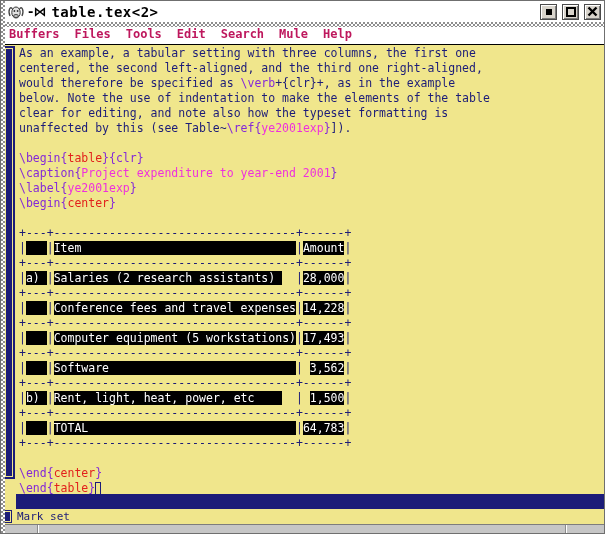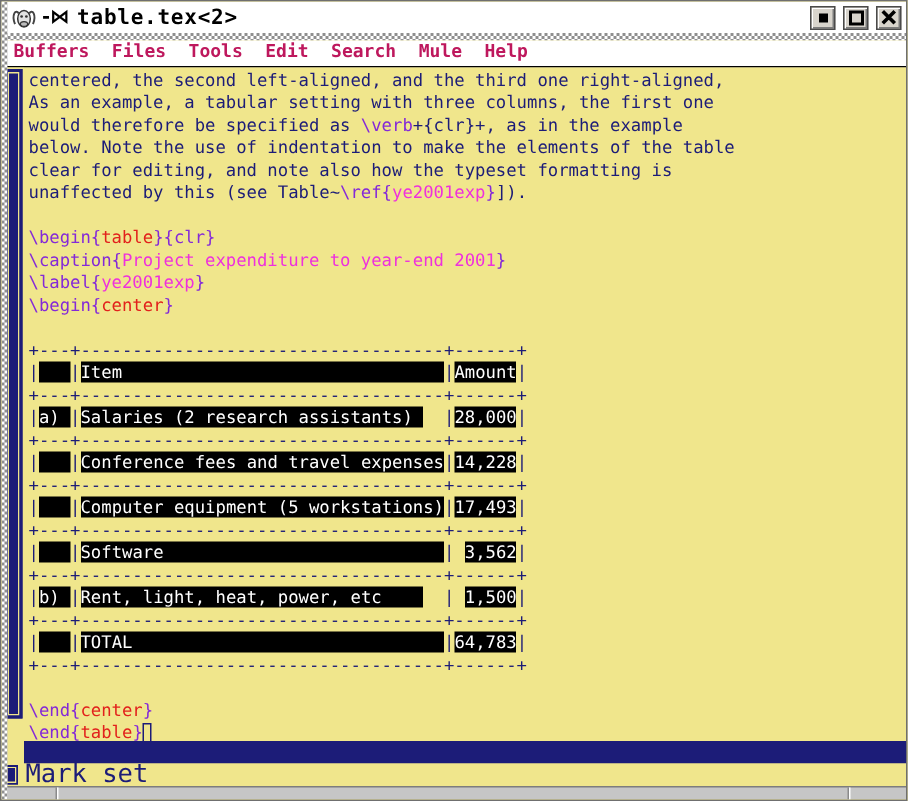--- a/index.html
+++ b/index.html
@@ -70,21 +70,21 @@
     display:inline-block; width:6px; height:13px;
     border:1px solid #1c1c78; vertical-align:-2px;
   }
   .modeline {
     height:15px; flex:0 0 auto; margin-left:15px;
     background:#1c1c78; color:#f0e68c;
     font-size:11.5px; line-height:15px; white-space:pre; overflow:hidden;
   }
   .minibuffer {
     height:15px; flex:0 0 auto; background:#f0e68c; color:#1c1c78;
-    font-size:17px; line-height:15px;
+    font-size:11px; line-height:15px;
     display:flex; align-items:center;
   }
   .mini-thumb {
     display:inline-block; width:9px; height:13px; margin:0 5px 0 2px;
     background:#1c1c78; border:1px solid #1c1c78;
     box-shadow:inset 0 0 0 1px #f0e68c;
   }
   .bottomframe {
     height:9px; flex:0 0 auto; background:#c6c6c6;
     border-top:1px solid #7d7d7d; position:relative;
@@ -137,22 +137,22 @@
       <span class="menu-item">Search</span>
       <span class="menu-item">Mule</span>
       <span class="menu-item">Help</span>
     </div>
 
   <div class="body">
     <div class="scrollbar">
       <div class="scroll-thumb"></div>
     </div>
     <div class="buffer">
+        <div class="bufline"><span class="seg-t">As an example, a tabular setting with three columns, the first one</span></div>
         <div class="bufline"><span class="seg-t">centered, the second left-aligned, and the third one right-aligned,</span></div>
-        <div class="bufline"><span class="seg-t">As an example, a tabular setting with three columns, the first one</span></div>
         <div class="bufline"><span class="seg-t">would therefore be specified as </span><span class="seg-kw">\verb</span><span class="seg-t">+{clr}+, as in the example</span></div>
         <div class="bufline"><span class="seg-t">below. Note the use of indentation to make the elements of the table</span></div>
         <div class="bufline"><span class="seg-t">clear for editing, and note also how the typeset formatting is</span></div>
         <div class="bufline"><span class="seg-t">unaffected by this (see Table~</span><span class="seg-kw">\ref{</span><span class="seg-str">ye2001exp</span><span class="seg-kw">}</span><span class="seg-t">]).</span></div>
         <div class="bufline">&nbsp;</div>
         <div class="bufline"><span class="seg-kw">\begin{</span><span class="seg-arg">table</span><span class="seg-kw">}{clr}</span></div>
         <div class="bufline"><span class="seg-kw">\caption{</span><span class="seg-str">Project expenditure to year-end 2001</span><span class="seg-kw">}</span></div>
         <div class="bufline"><span class="seg-kw">\label{</span><span class="seg-str">ye2001exp</span><span class="seg-kw">}</span></div>
         <div class="bufline"><span class="seg-kw">\begin{</span><span class="seg-arg">center</span><span class="seg-kw">}</span></div>
         <div class="bufline">&nbsp;</div>

